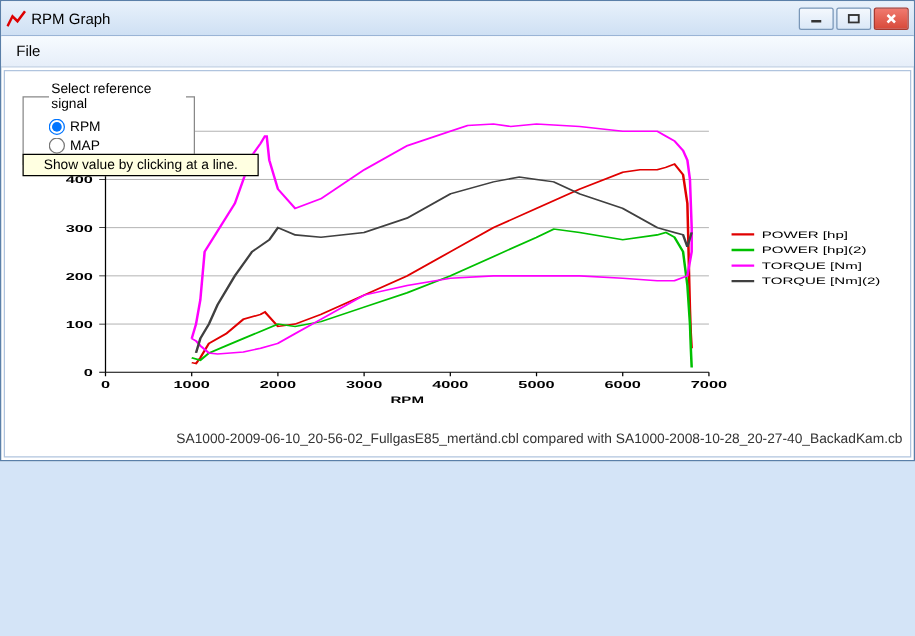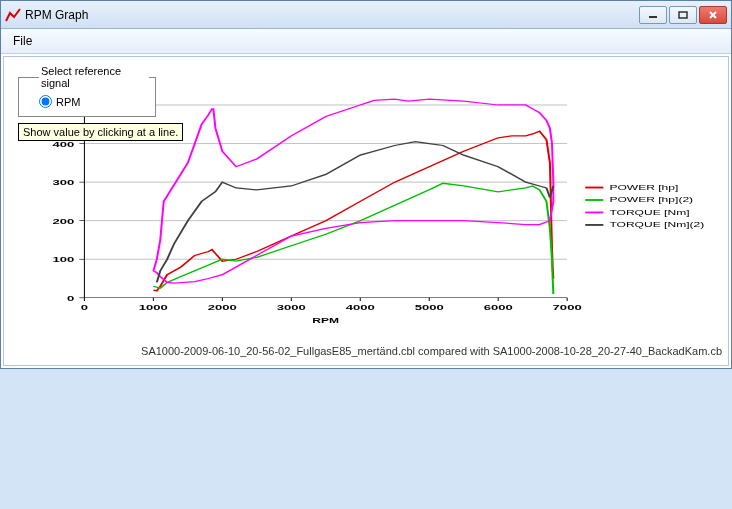--- a/index.html
+++ b/index.html
@@ -12,21 +12,21 @@
   .win-btn { width: 28px; height: 18px; border: 1px solid #7a97b8; border-radius: 2px; background: linear-gradient(#f4f8fd,#dbe8f7); display: flex; align-items: center; justify-content: center; cursor: pointer; }
   .win-btn.close { background: linear-gradient(#f07a6f,#d84a3a); border-color: #a83a30; color: #fff; }
   .win-btn svg { width: 10px; height: 8px; }
   .menubar { height: 22px; background: linear-gradient(#f7fbff,#e6eef9); border-bottom: 1px solid #c0d0e4; display: flex; align-items: center; padding: 12px 4px; }
   .menu-item { padding: 2px 8px; cursor: pointer; }
   .client { flex: 1; background: #fff; border: 1px solid #b0c4de; margin: 2px; position: relative; }
   .ref-panel { position: absolute; left: 14px; top: 8px; width: 138px; border: 1px solid #888; padding: 4px 6px 6px 20px; background: #fff; z-index: 5; }
   .ref-panel legend { font-size: 11px; padding: 0 2px; }
   .radio-row { display: flex; align-items: center; gap: 4px; font-size: 11px; margin: 2px 0; }
   .radio-row input { margin: 0; }
-  .tooltip { position: absolute; left: 14px; top: 66px; background: #ffffe1; border: 1px solid #000; padding: 2px 4px; font-size: 11px; z-index: 6; }
+  .tooltip { position: absolute; left: 14px; top: 66px; background: #ffffe1; border: 1px solid #000; padding: 2px 16px; font-size: 11px; z-index: 6; }
   .chart-wrap { position: absolute; left: 10px; top: 10px; right: 10px; bottom: 36px; }
   svg.chart { width: 100%; height: 100%; }
   .axis-line { stroke: #000; stroke-width: 1; }
   .grid-line { stroke: #000; stroke-width: 0.5; opacity: 0.6; }
   .tick-label { font-size: 13px; fill: #000; font-weight: bold; }
   .axis-title { font-size: 12px; fill: #000; font-weight: bold; }
   .series { fill: none; stroke-width: 2; }
   .legend-text { font-size: 12px; fill: #000; }
   .statusbar { position: absolute; left: 6px; right: 6px; bottom: 8px; font-size: 11px; color: #333; white-space: nowrap; overflow: hidden; text-align: right; }
 </style>
@@ -65,20 +65,24 @@
     <div class="menu-item">File</div>
   </div>
 
   <div class="client">
 
     <fieldset class="ref-panel">
       <legend>Select reference signal</legend>
       <label class="radio-row">
         <input type="radio" name="ref" checked="" style="">
         <span>RPM</span>
+      </label>
+      <label class="radio-row">
+        <input type="radio" name="ref" style="">
+        <span>MAP</span>
       </label>
     </fieldset>
 
     <div class="tooltip">Show value by clicking at a line.</div>
 
     <div class="chart-wrap">
       <svg class="chart" id="chart-svg" viewBox="0 0 700 420" preserveAspectRatio="none">
           <line x1="70" x2="550" y1="308.1818181818182" y2="308.1818181818182" class="grid-line"></line>
           <line x1="70" x2="550" y1="246.36363636363637" y2="246.36363636363637" class="grid-line"></line>
           <line x1="70" x2="550" y1="184.54545454545456" y2="184.54545454545456" class="grid-line"></line>

